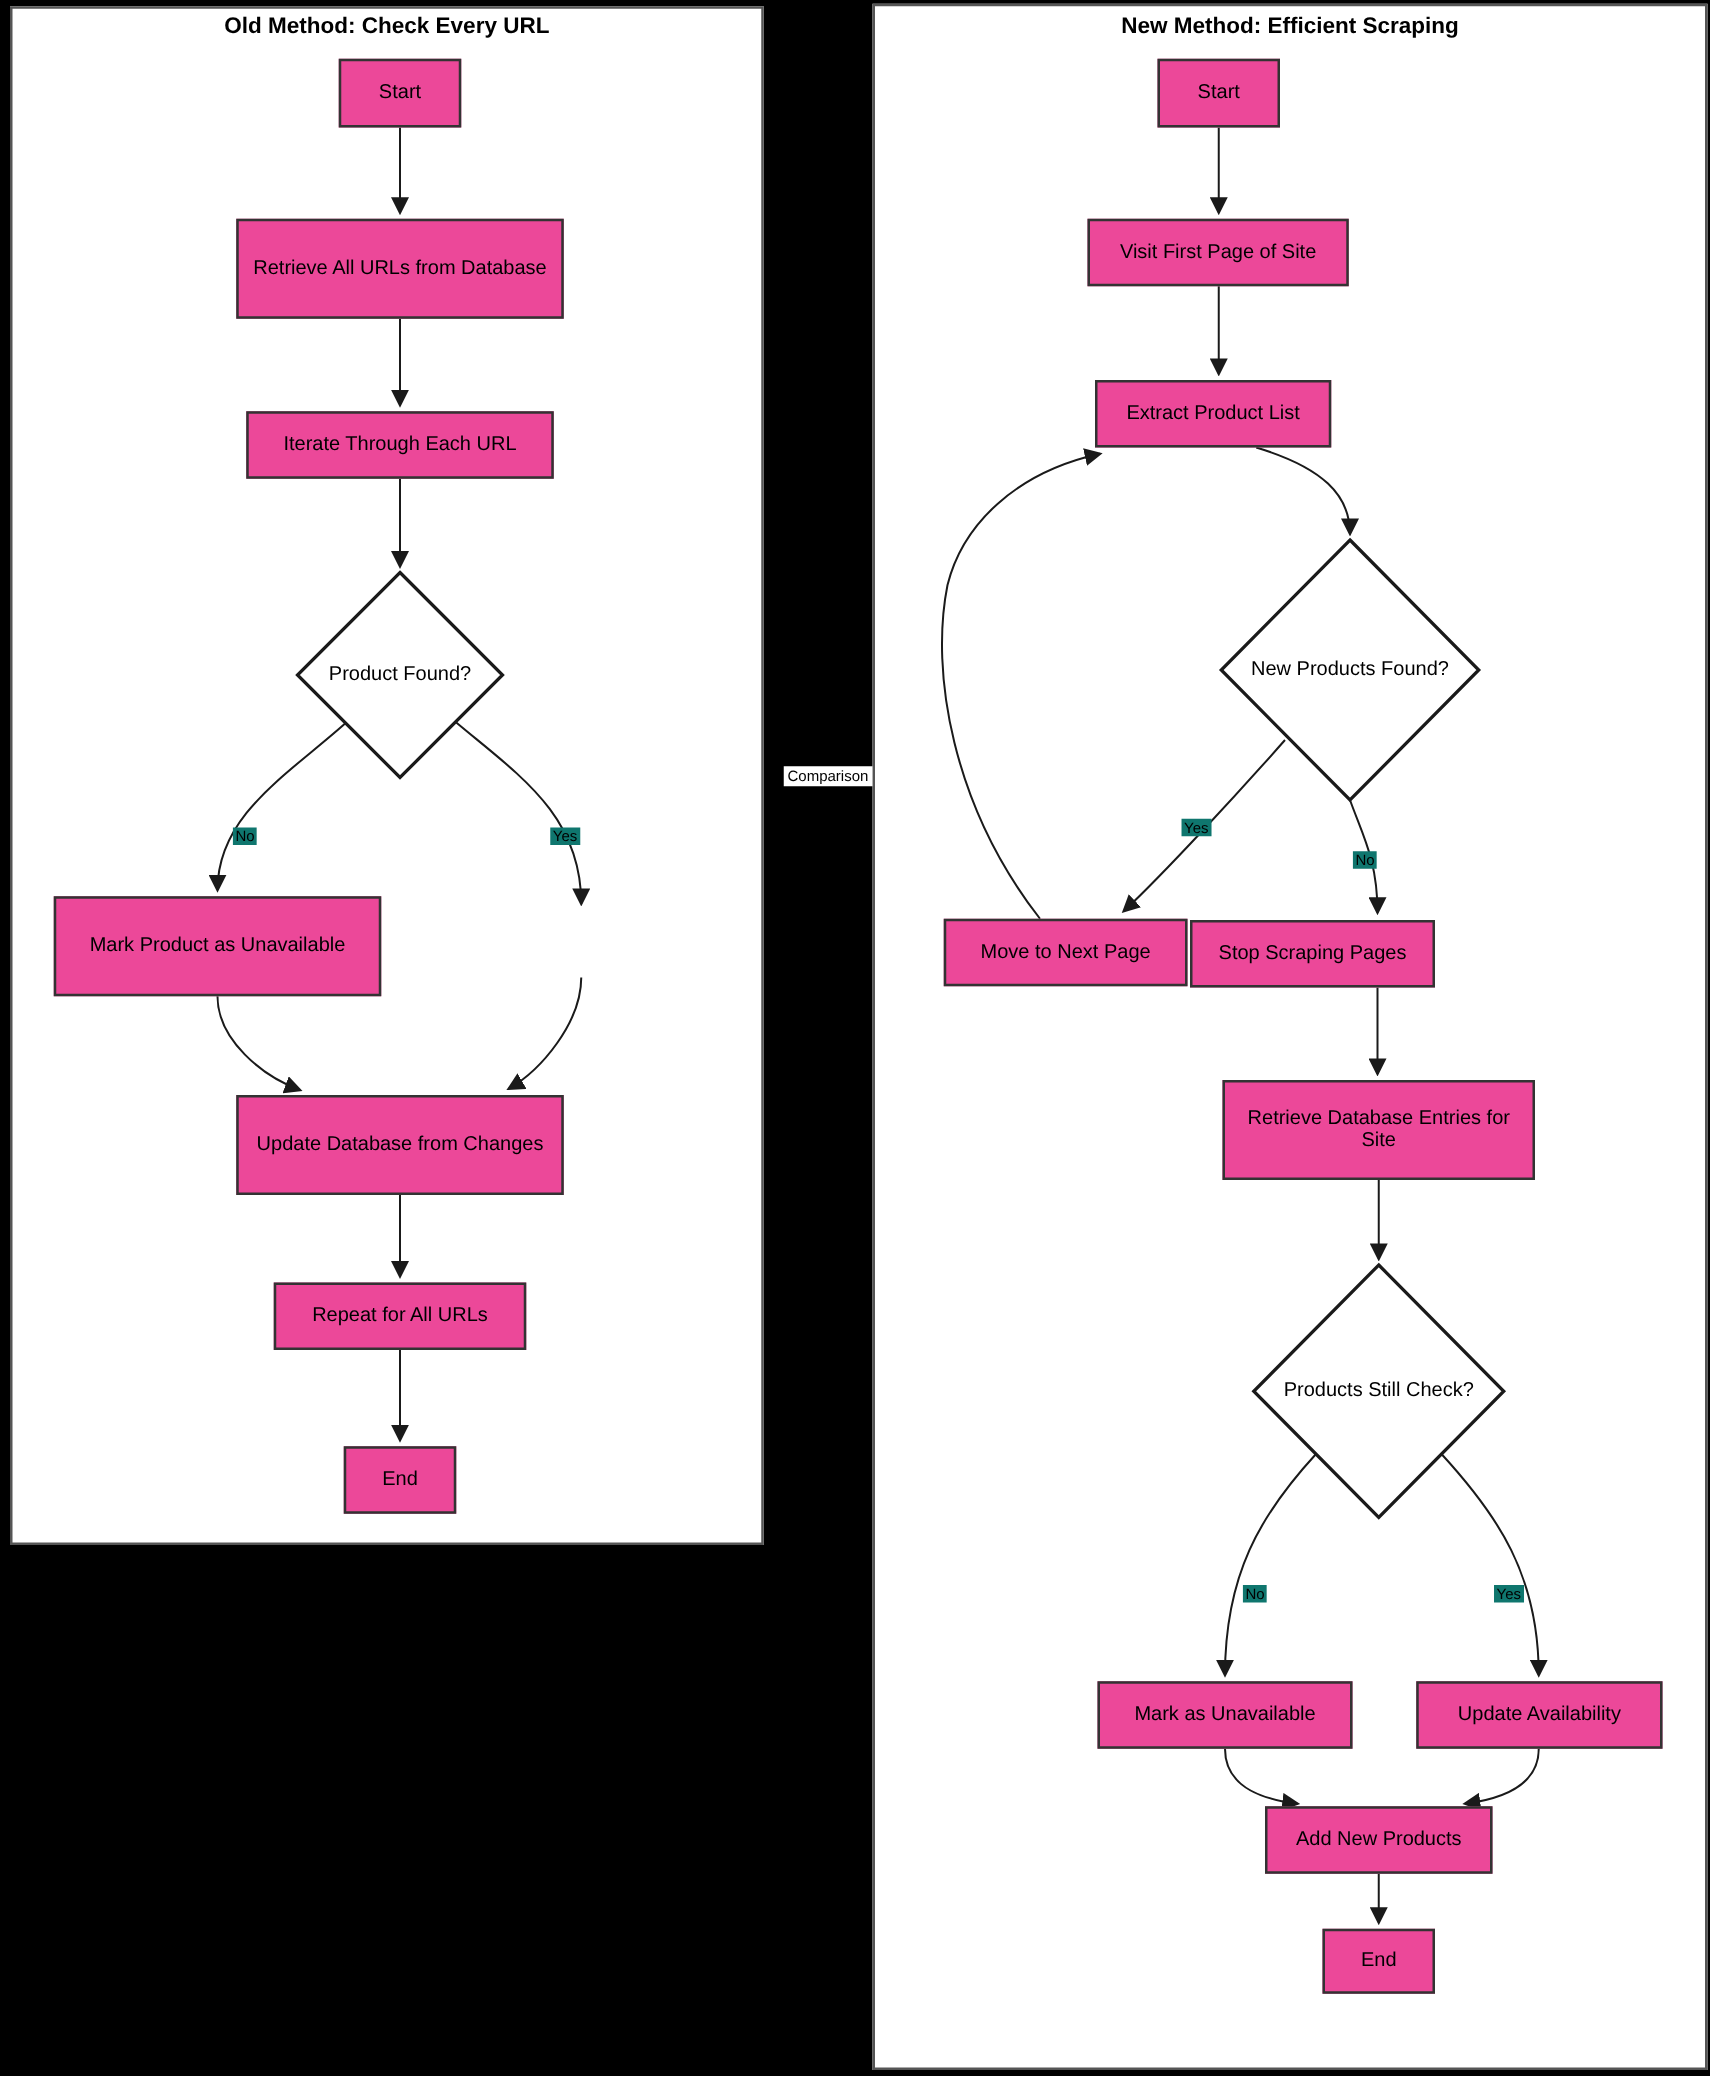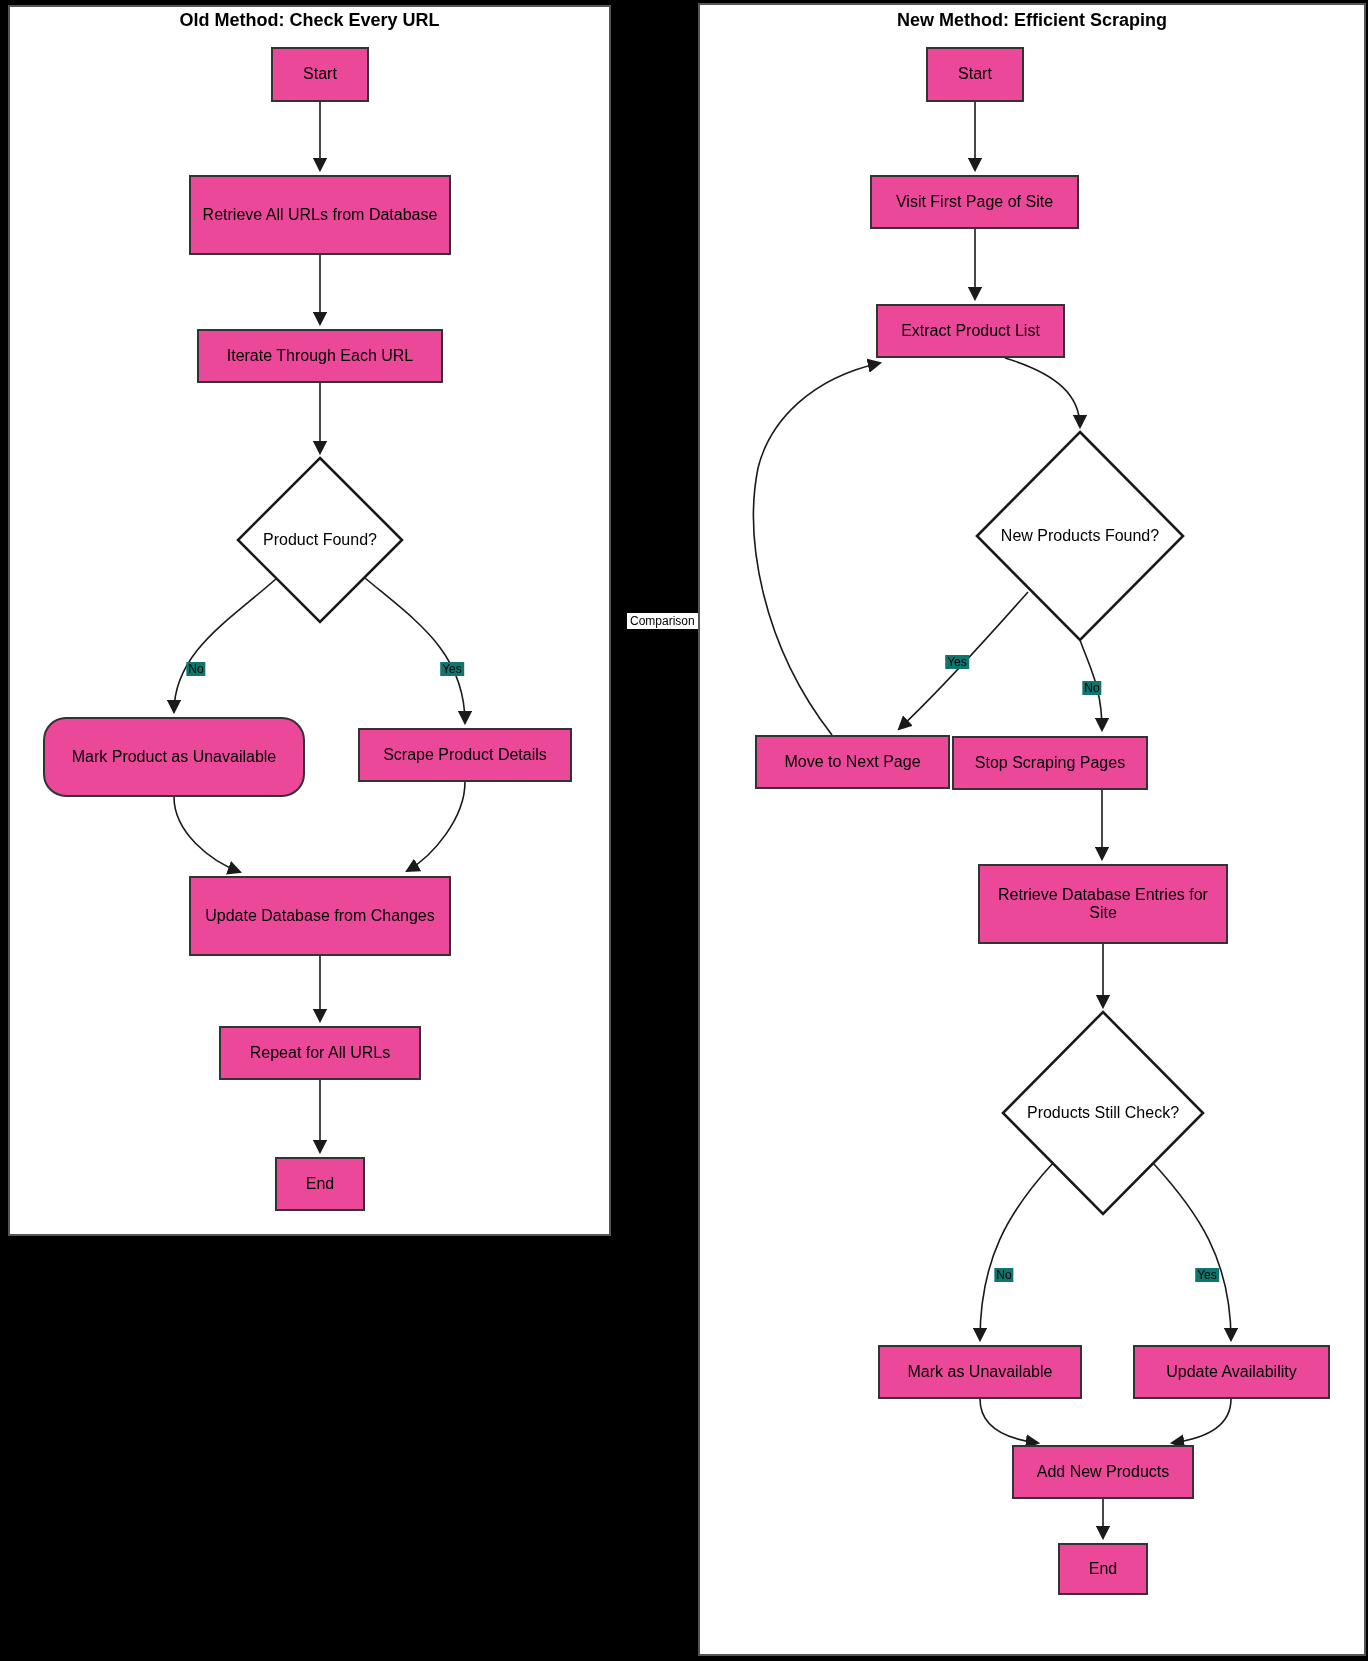--- a/index.html
+++ b/index.html
@@ -78,22 +78,21 @@
     <polygon points="1103,1012 1203,1113 1103,1214 1003,1113" fill="#fff" stroke="#1a1a1a" stroke-width="2.6"></polygon>
   </svg>
 
   <div class="flow-title" style="left:8px;top:10px;width:603px;">Old Method: Check Every URL</div>
   <div class="flow-title" style="left:698px;top:10px;width:668px;">New Method: Efficient Scraping</div>
 
   <div class="node" style="left:271px;top:47px;width:98px;height:55px;">Start</div>
   <div class="node" style="left:189px;top:175px;width:262px;height:80px;">Retrieve All URLs from Database</div>
   <div class="node" style="left:197px;top:329px;width:246px;height:54px;">Iterate Through Each URL</div>
   <div class="diamond-label" style="left:320px;top:540px;">Product Found?</div>
-  <div class="node" style="left:43px;top:717px;width:262px;height:80px;border-radius:23px;">Mark Product as Unavailable</div>
-  <div class="node" style="left:358px;top:728px;width:214px;height:54px;">Scrape Product Details</div>
+  <div class="node" style="left:43px;top:717px;width:262px;height:80px;">Mark Product as Unavailable</div>
   <div class="node" style="left:189px;top:876px;width:262px;height:80px;">Update Database from Changes</div>
   <div class="node" style="left:219px;top:1026px;width:202px;height:54px;">Repeat for All URLs</div>
   <div class="node" style="left:275px;top:1157px;width:90px;height:54px;">End</div>
 
   <div class="edge-label" style="left:196px;top:669px;">No</div>
   <div class="edge-label" style="left:452px;top:669px;">Yes</div>
 
   <div class="node" style="left:926px;top:47px;width:98px;height:55px;">Start</div>
   <div class="node" style="left:870px;top:175px;width:209px;height:54px;">Visit First Page of Site</div>
   <div class="node" style="left:876px;top:304px;width:189px;height:54px;">Extract Product List</div>

